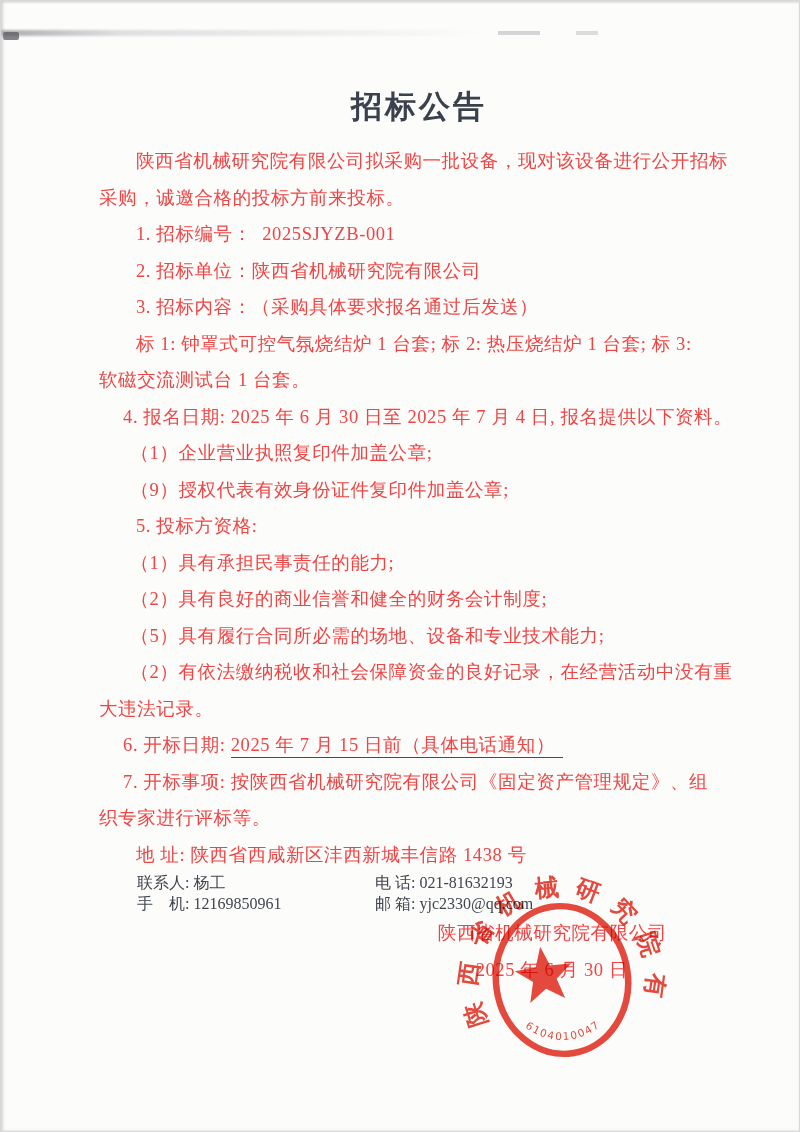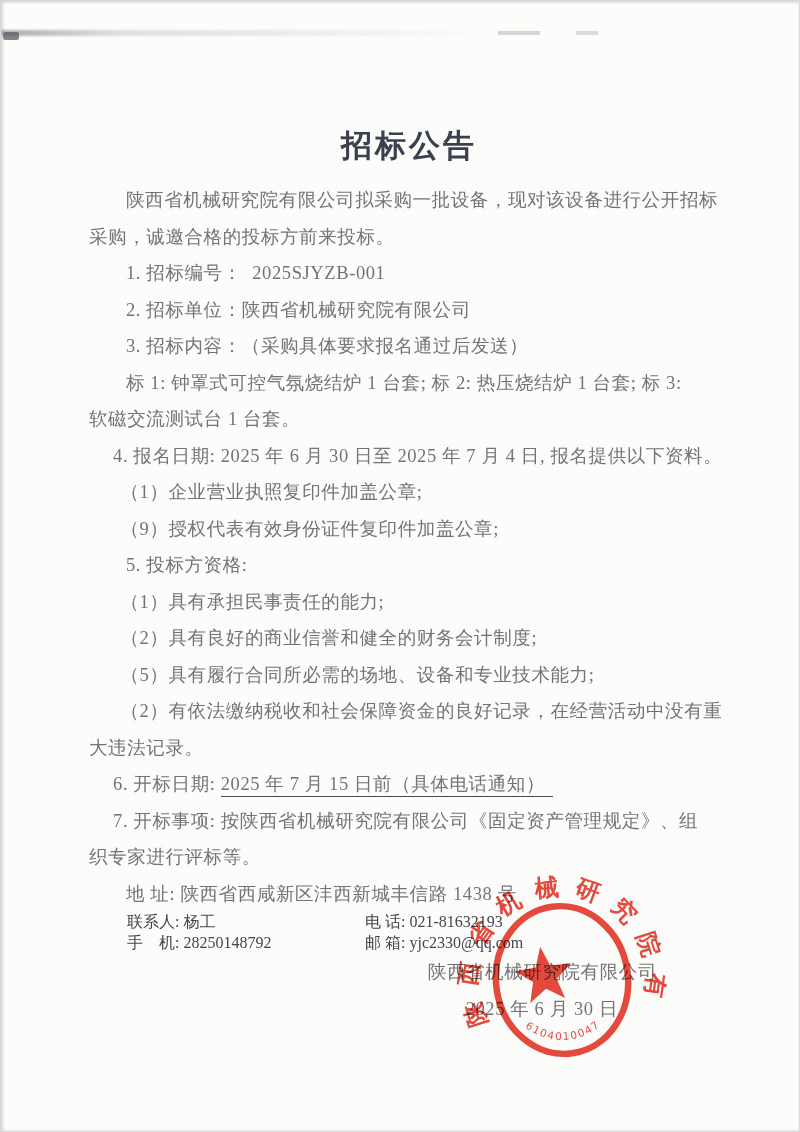--- a/index.html
+++ b/index.html
@@ -9,40 +9,39 @@
     margin:0 auto;
     background:#fcfcfb;
     border:1px solid #d9d9d7;
     box-sizing:border-box;
     overflow:hidden;
     font-family:"Liberation Serif","DejaVu Serif",serif;
     color:#42454f;
   }
   .content{
     position:absolute;
-    left:88px;top:84px;
+    left:98px;top:84px;
     width:640px;
-    margin-top:39px;
   }
   .doc-title{
     font-size:31px;
     font-weight:700;
     letter-spacing:3px;
     text-align:center;
     color:#3b404d;
     line-height:44px;
     margin:0 0 14px 0;
   }
   p.line{
     margin:0;
     font-size:18.5px;
     line-height:36.5px;
     letter-spacing:0.6px;
     white-space:pre-wrap;
-    color:#737373;
+    color:#ef4444;
   }
   .ind2{text-indent:2em;}
   .ind13{text-indent:1.3em;}
   .ind17{text-indent:1.7em;}
   .u-date{
     border-bottom:1.6px solid #474b56;
     padding-bottom:2px;
     padding-right:8px;
   }
   .contact-row{display:flex;}
@@ -123,21 +122,21 @@
     <p class="line ind13"><span>6. 开标日期: </span><span class="u-date">2025 年 7 月 15 日前（具体电话通知）</span></p>
     <p class="line ind13">7. 开标事项: 按陕西省机械研究院有限公司《固定资产管理规定》、组
 织专家进行评标等。</p>
     <p class="line ind2">地 址: 陕西省西咸新区沣西新城丰信路 1438 号</p>
 
     <div class="line contact-row">
       <span class="col-l">联系人: 杨工</span>
       <span class="col-r">电 话: 021-81632193</span>
     </div>
     <div class="line contact-row">
-      <span class="col-l">手　机: 28250148792</span>
+      <span class="col-l">手　机: 12169850961</span>
       <span class="col-r">邮 箱: yjc2330@qq.com</span>
     </div>
 
     <div class="sign-block">
       <p class="line sign-company">陕西省机械研究院有限公司</p>
       <p class="line sign-date">2025 年 6 月 30 日</p>
     </div>
   </div>
 
   <svg class="seal" viewBox="0 0 240 240" aria-hidden="true">

